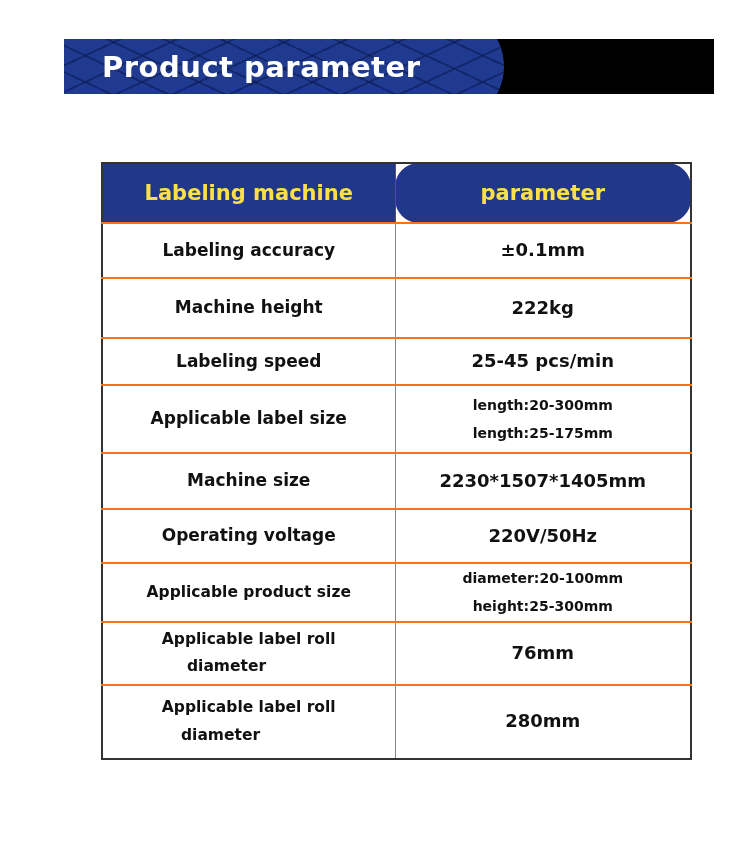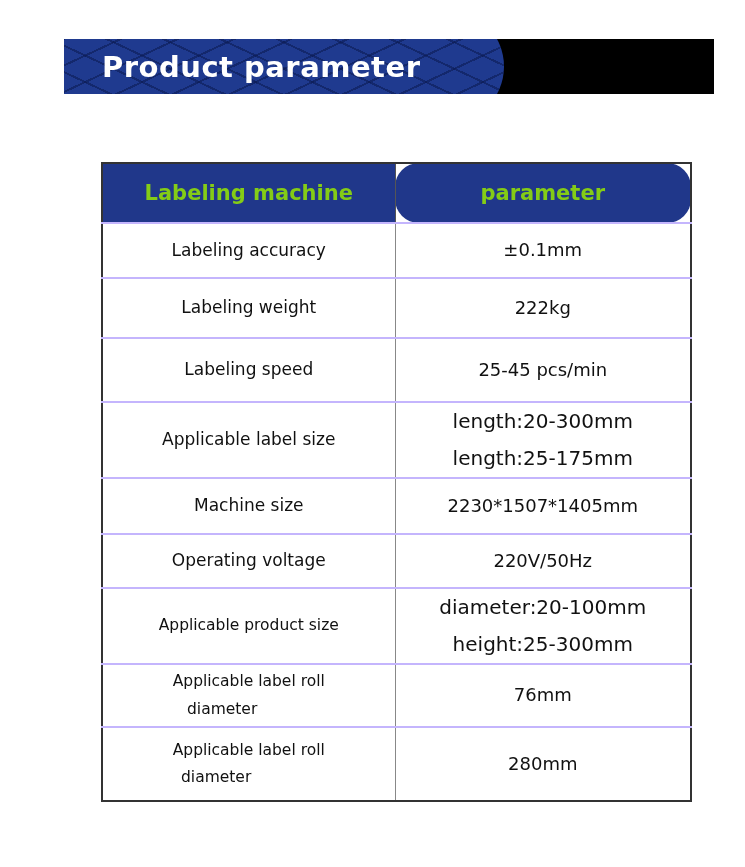--- a/index.html
+++ b/index.html
@@ -28,37 +28,37 @@
       font-size: 29px; color: #ffffff; letter-spacing: 0.5px;
       white-space: nowrap;
     }
 
     .param-table {
       position: absolute; left: 97px; top: 158px; width: 591px;
       border-collapse: collapse;
       border: 2px solid #333;
     }
     .param-table th {
-      background: #20378a; color: #84cc16; font-weight: bold;
+      background: #20378a; color: #fde047; font-weight: bold;
       font-size: 21px; height: 60px; text-align: center;
       border-right: 1px solid #555;
     }
     .param-table th.col-a { width: 293px; }
     .param-table th:last-child { border-right: none; border-radius: 24px; }
     .param-table td {
-      font-weight: normal; font-size: 17px; text-align: center;
-      border-top: 2px solid #c4b5fd;
+      font-weight: bold; font-size: 17px; text-align: center;
+      border-top: 2px solid #f97316;
       border-right: 1px solid #888;
       line-height: 1.25;
       padding: 0 10px;
     }
     .param-table td:last-child { border-right: none; }
     .param-table td.small { font-size: 15.5px; }
     .param-table td.val { font-size: 18px; }
-    .param-table td.val.two { font-size: 20px; line-height: 1.45; }
+    .param-table td.val.two { font-size: 14px; line-height: 1.45; }
     .line { display: block; }
   </style>
 </head>
 <body>
 
 <div class="banner">
   <div class="banner-blue">
     <div class="banner-pattern"></div>
   </div>
   <div class="banner-title">Product parameter</div>
@@ -70,24 +70,24 @@
       <th class="col-a">Labeling machine</th>
       <th>parameter</th>
     </tr>
   </thead>
   <tbody>
     <tr style="height:55px">
       <td>Labeling accuracy</td>
       <td class="val">±0.1mm</td>
     </tr>
     <tr style="height:60px">
-      <td>Labeling weight</td>
+      <td>Machine height</td>
       <td class="val">222kg</td>
     </tr>
-    <tr style="height:64px">
+    <tr style="height:47px">
       <td>Labeling speed</td>
       <td class="val">25-45 pcs/min</td>
     </tr>
     <tr style="height:68px">
       <td>Applicable label size</td>
       <td class="val two">
         <span class="line">length:20-300mm</span>
         <span class="line">length:25-175mm</span>
       </td>
     </tr>

